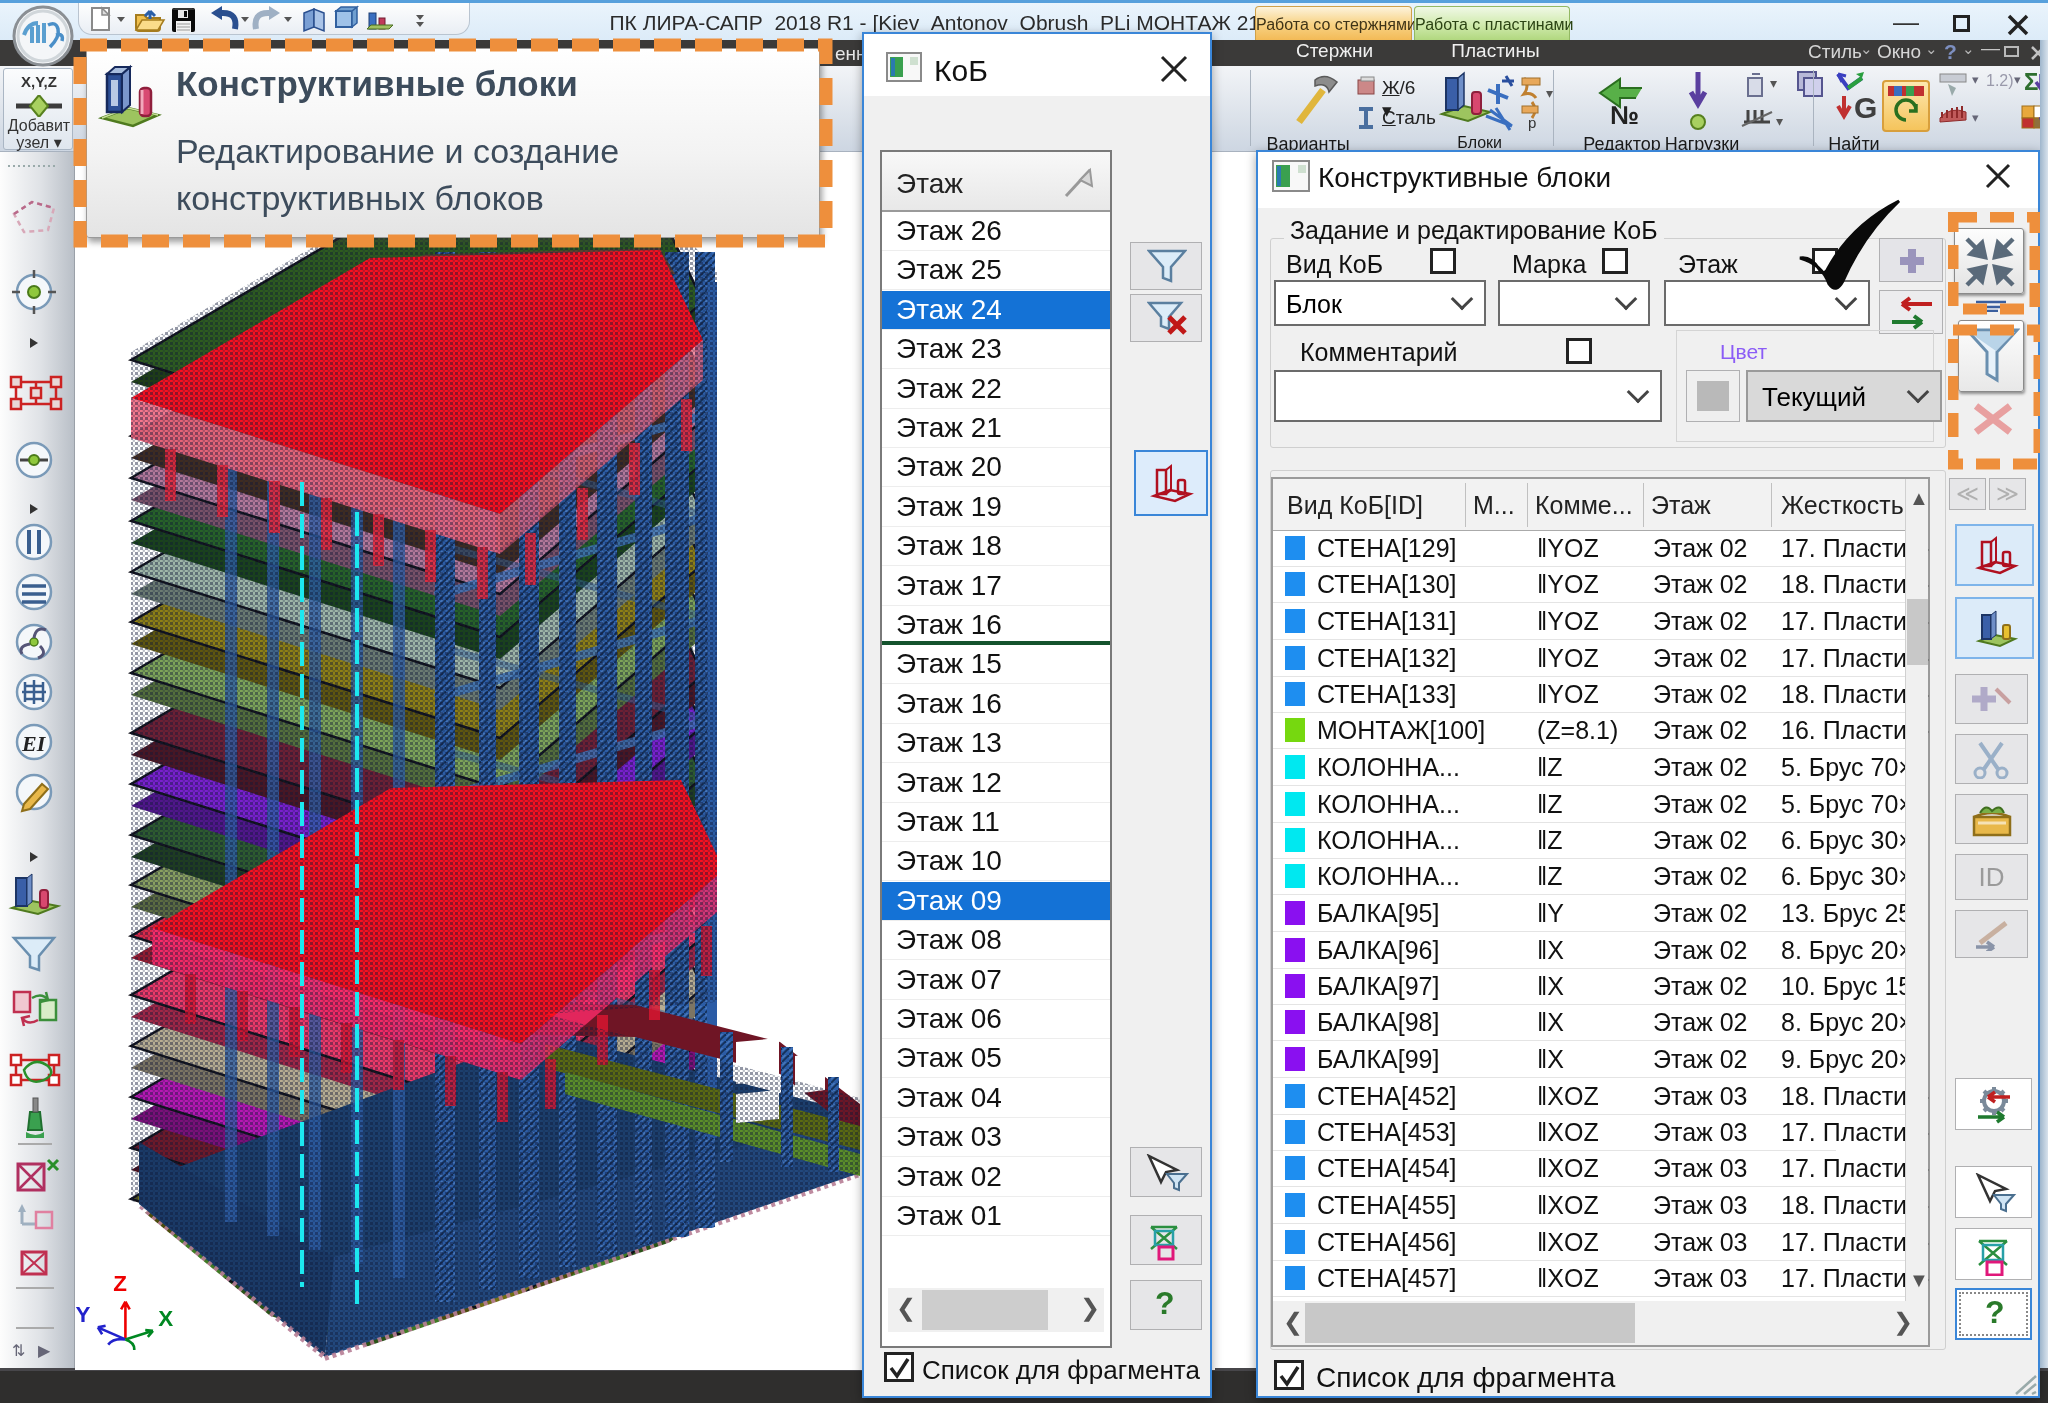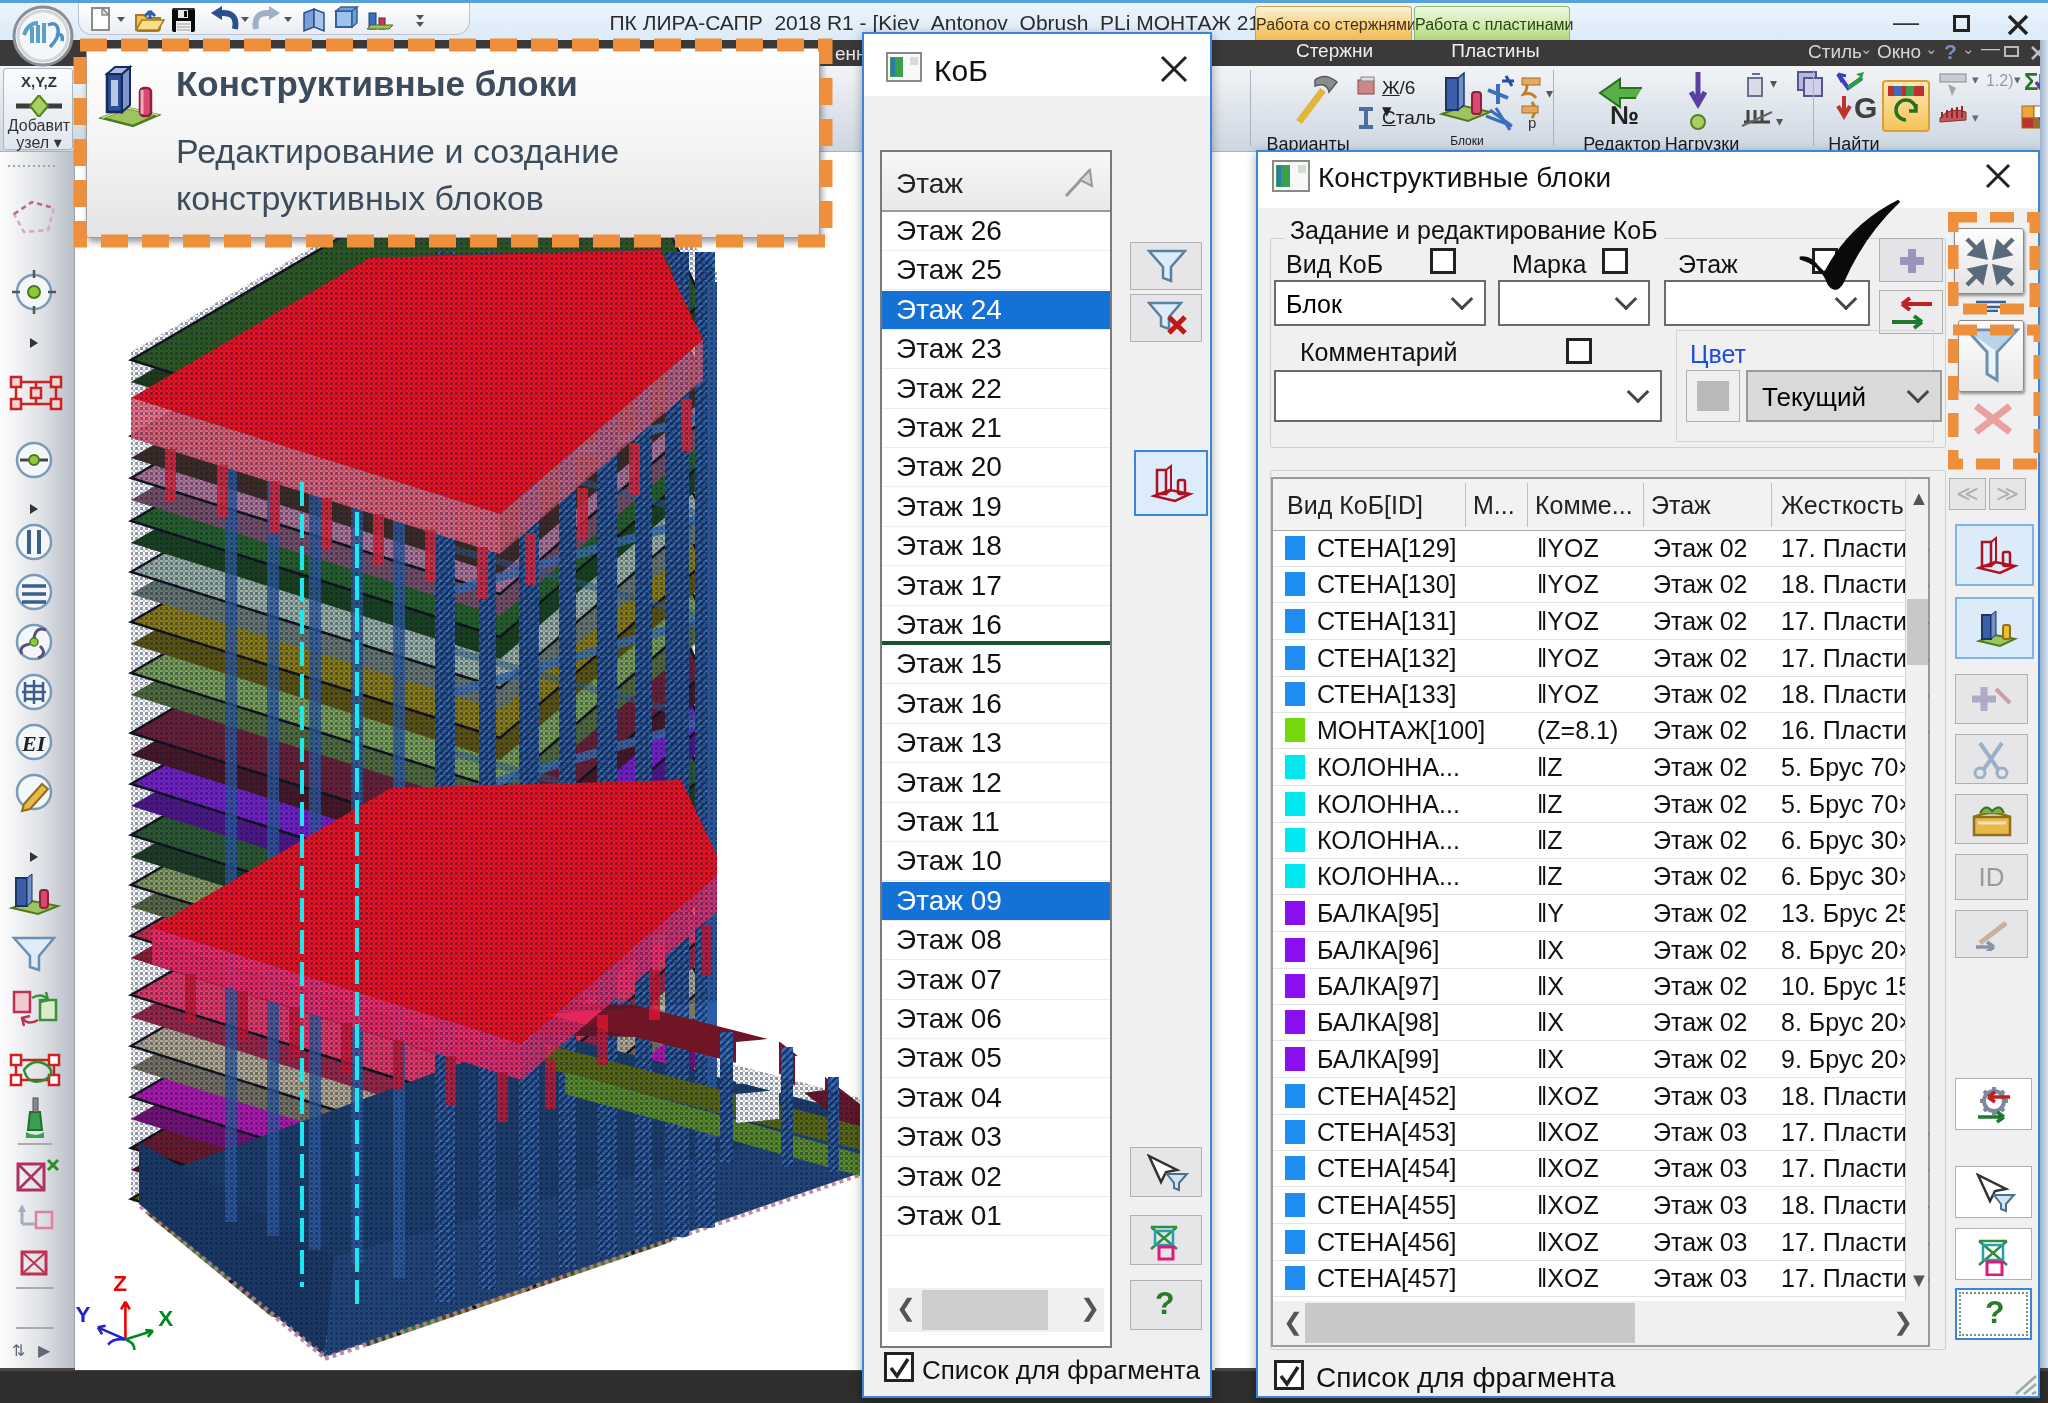--- a/index.html
+++ b/index.html
@@ -126,21 +126,21 @@
         </svg>
       <span style="position:absolute;left:26px;top:1px;font-size:19px;color:#222;"><u>С</u>таль</span>
     </div>
 
     <svg class="abs" style="left:1438px;top:4px" width="56" height="60" viewBox="0 0 56 60">
       <path d="M4 44 l22 -8 l26 6 l-22 9 z" fill="#9dc45f" stroke="#4f7a1f" stroke-width="2"></path>
       <rect x="8" y="8" width="12" height="32" fill="#3a5fa8" stroke="#1c3464" stroke-width="2"></rect>
       <path d="M20 8 l6 -5 v32 l-6 5 z" fill="#6f8fc8" stroke="#1c3464" stroke-width="1.5"></path>
       <rect x="34" y="22" width="9" height="22" rx="3" fill="#d8486f" stroke="#8f1f3c" stroke-width="2"></rect>
     </svg>
-    <div class="glabel" style="left:1432px;top:68px;width:70px;text-align:center;font-size:12px;">Блоки</div>
+    <div class="glabel" style="left:1432px;top:68px;width:70px;text-align:right;font-size:16px;">Блоки</div>
     <svg class="abs" style="left:1484px;top:6px" width="70" height="62" viewBox="0 0 70 62">
       <path d="M4 18 l20 8 m-10 -14 l0 20" stroke="#3a6fc0" stroke-width="4"></path>
       <path d="M22 4 l6 10 m-10 -5 l12 0" stroke="#2a4f9f" stroke-width="3"></path>
       <path d="M2 44 l26 10 M6 38 l22 16 M12 36 l14 22" stroke="#3a6fc0" stroke-width="3"></path>
       <path d="M40 6 q6 8 0 16 q8 -2 12 4" stroke="#c08030" stroke-width="3" fill="none"></path>
       <rect x="38" y="6" width="18" height="7" fill="#e8a85a" stroke="#9f6f2a"></rect>
       <path d="M48 30 q6 8 0 16" stroke="#c08030" stroke-width="3" fill="none"></path>
       <rect x="38" y="34" width="16" height="7" fill="#e8a85a" stroke="#9f6f2a"></rect>
       <text x="44" y="56" font-size="15" fill="#333">p</text>
       <text x="62" y="26" font-size="14" fill="#555">▾</text>
@@ -660,21 +660,21 @@
         </svg>
     </div>
 
     <div class="abs" style="left:42px;top:186px;font-size:25px;color:#111;">Комментарий</div>
     <div class="cb" style="left:308px;top:186px;"></div>
     <div class="combo" style="left:16px;top:218px;width:388px;height:52px;">
         <span class="arr"></span>
       </div>
 
     <div class="abs" style="left:418px;top:178px;width:258px;height:112px;border:1px solid #d4d4d4;"></div>
-    <div class="abs" style="left:428px;top:188px;font-size:25px;color:#1d4ed8;background:#f0f0f0;padding:0 4px;">Цвет</div>
+    <div class="abs" style="left:458px;top:188px;font-size:21px;color:#8b5cf6;background:#f0f0f0;padding:0 4px;">Цвет</div>
     <div class="btn" style="left:428px;top:218px;width:54px;height:52px;background:#efefef;">
         <div style="position:absolute;left:10px;top:10px;width:32px;height:30px;background:#b9b9b9;"></div>
       </div>
     <div class="combo" style="left:488px;top:218px;width:196px;height:52px;background:#d9d9d9;border-color:#9a9a9a;">
         <span style="position:absolute;left:14px;top:10px;font-size:26px;">Текущий</span>
         <span class="arr"></span>
       </div>
 
     <div class="abs" style="left:696px;top:76px;width:70px;height:66px;background:linear-gradient(#fdfdfd,#e2e2e2);border:1px solid #8a8a8a;border-radius:3px;box-shadow:1px 2px 3px rgba(0,0,0,.4);">
       <svg style="position:absolute;left:8px;top:6px" width="54" height="54" viewBox="0 0 54 54">

